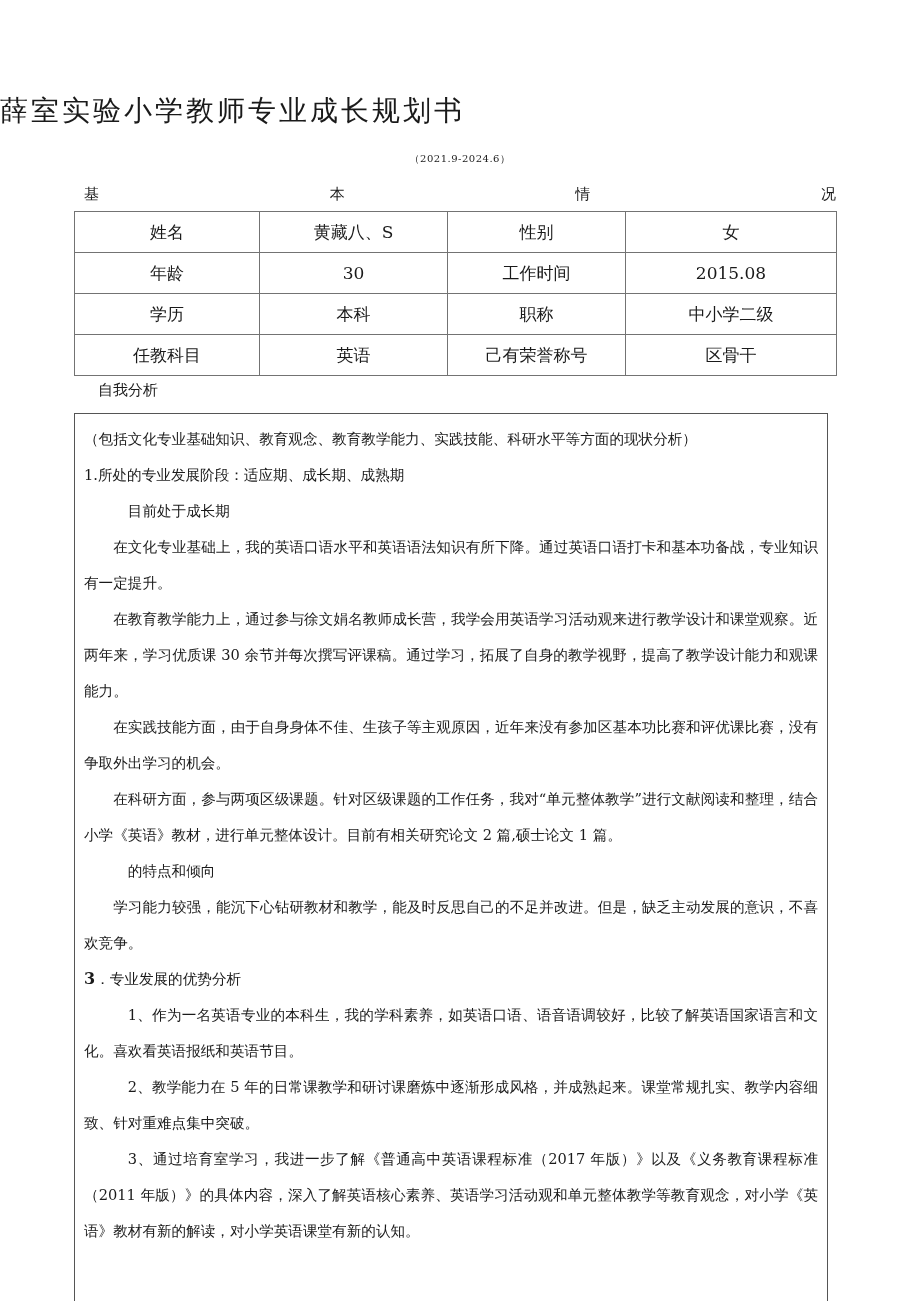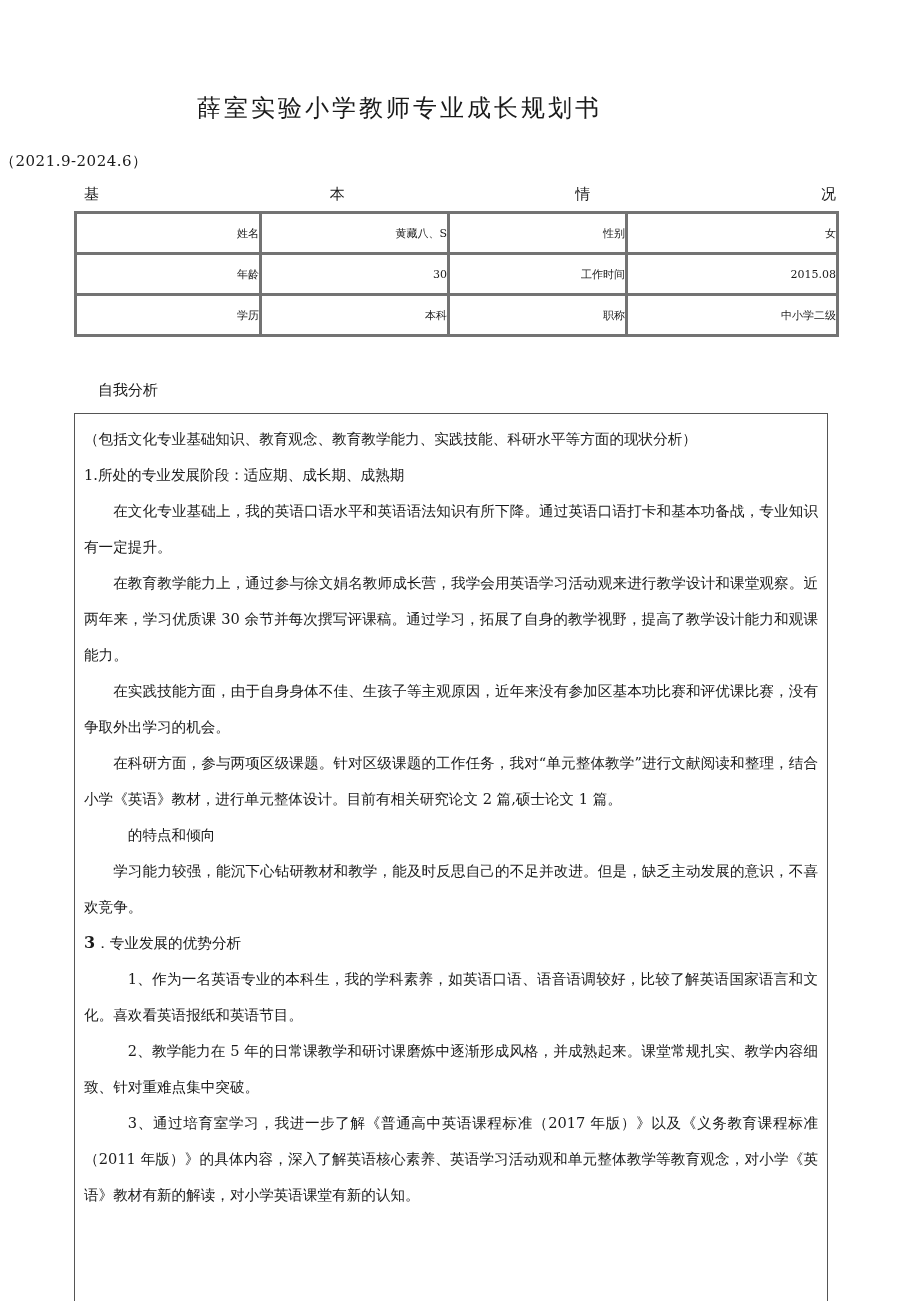--- a/index.html
+++ b/index.html
@@ -20,32 +20,32 @@
     left: 0; top: 0;
     width: 920px;
     height: 1301px;
   }
 
   
   .doc-title {
     position: absolute;
     left: 0; top: 92px;
     width: 799px;
-    text-align: center;
-    font-size: 24px;
+    font-size: 28px;
     letter-spacing: 3px;
     font-family: "DejaVu Serif", "Liberation Serif", serif;
     color: #1a1a1a;
     white-space: nowrap;
   }
   .doc-subtitle {
     position: absolute;
     left: 0; top: 152px;
     width: 920px;
-    font-size: 15px;
+    text-align: center;
+    font-size: 10px;
     letter-spacing: 0.5px;
     color: #1a1a1a;
   }
 
   
   .basic-header {
     position: absolute;
     left: 84px; top: 185px;
     width: 752px;
     display: flex;
@@ -57,24 +57,24 @@
 
   
   .info-table {
     position: absolute;
     left: 74px; top: 211px;
     width: 762px;
     border-collapse: collapse;
     table-layout: fixed;
   }
   .info-table td {
-    border: 3px solid #737373;
-    text-align: right;
+    border: 1px solid #737373;
+    text-align: center;
     vertical-align: middle;
-    font-size: 11px;
+    font-size: 17px;
     color: #1a1a1a;
     padding: 0;
   }
   .info-table tr { height: 41px; }
   .col-a { width: 185px; }
   .col-b { width: 188px; }
   .col-c { width: 178px; }
   .col-d { width: 211px; }
 
   
@@ -148,31 +148,38 @@
         <td>30</td>
         <td>工作时间</td>
         <td>2015.08</td>
       </tr>
       <tr>
         <td>学历</td>
         <td>本科</td>
         <td>职称</td>
         <td>中小学二级</td>
       </tr>
+      <tr>
+        <td>任教科目</td>
+        <td>英语</td>
+        <td>己有荣誉称号</td>
+        <td>区骨干</td>
+      </tr>
     </tbody>
   </table>
 
   <div class="self-analysis-label">自我分析</div>
 
   <div class="content-box">
 
     <p class="noindent">（包括文化专业基础知识、教育观念、教育教学能力、实践技能、科研水平等方面的现状分析）</p>
 
     <p class="noindent">1.所处的专业发展阶段：适应期、成长期、成熟期</p>
 
+    <p class="indent2">目前处于成长期</p>
 
     <p class="indent1">在文化专业基础上，我的英语口语水平和英语语法知识有所下降。通过英语口语打卡和基本功备战，专业知识有一定提升。</p>
 
 
     <p class="indent1">在教育教学能力上，通过参与徐文娟名教师成长营，我学会用英语学习活动观来进行教学设计和课堂观察。近两年来，学习优质课 30 余节并每次撰写评课稿。通过学习，拓展了自身的教学视野，提高了教学设计能力和观课能力。</p>
 
     <p class="indent1">在实践技能方面，由于自身身体不佳、生孩子等主观原因，近年来没有参加区基本功比赛和评优课比赛，没有争取外出学习的机会。</p>
 
     <p class="indent1"><span>在科研方面，参与两项区级课题。针对区级课题的工作任务，我对“单元整体教学”进行文献阅读和整理，结合小学《英语》教材，进行单元整体设计。目前有相关研究论文 2 篇,</span><span class="u">硕士论文 1 篇。</span></p>
 

